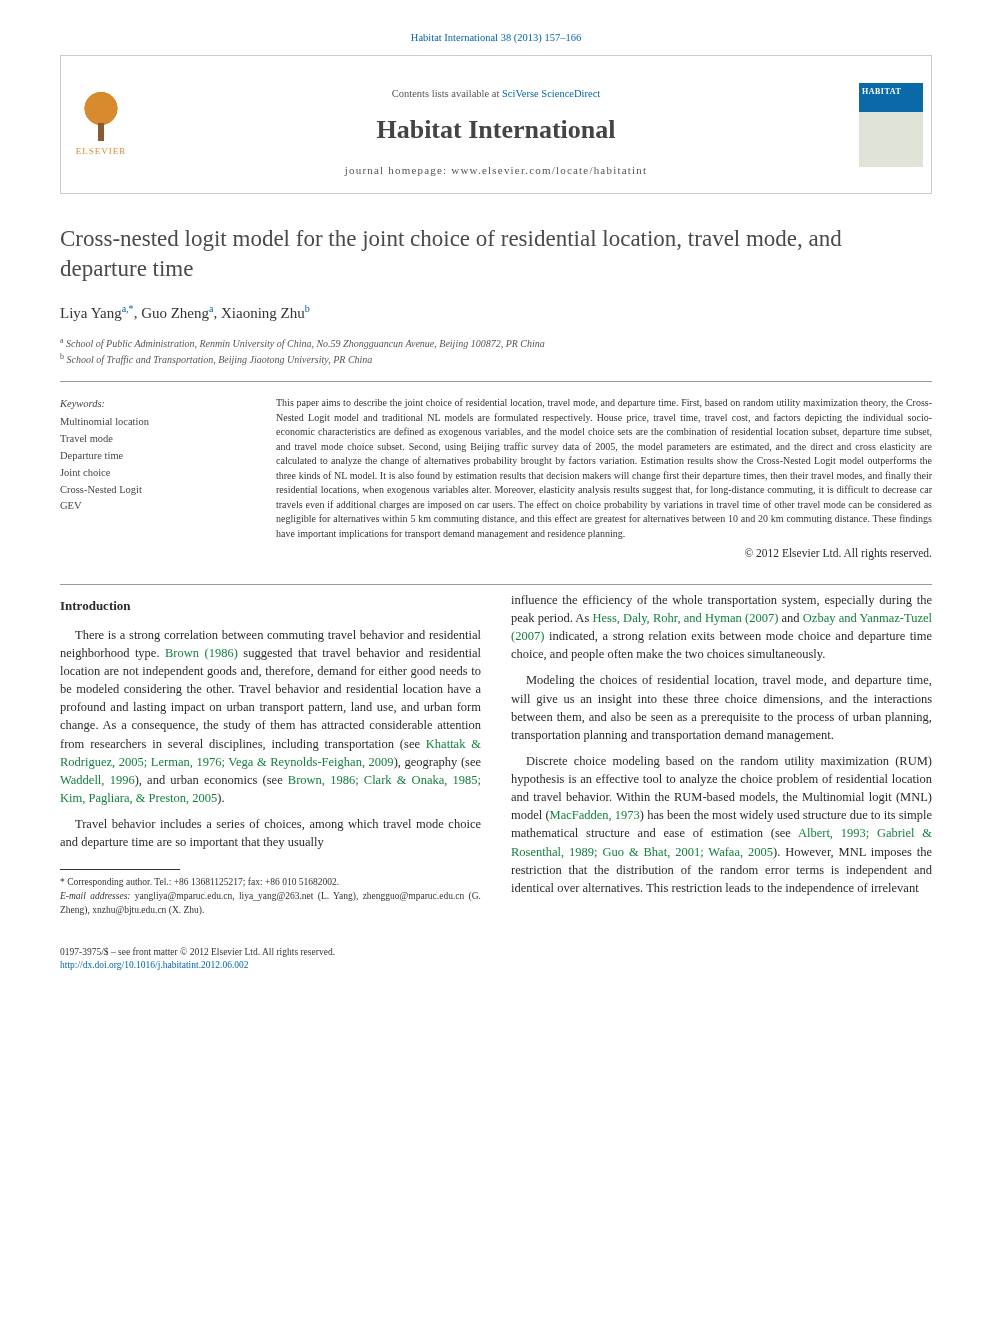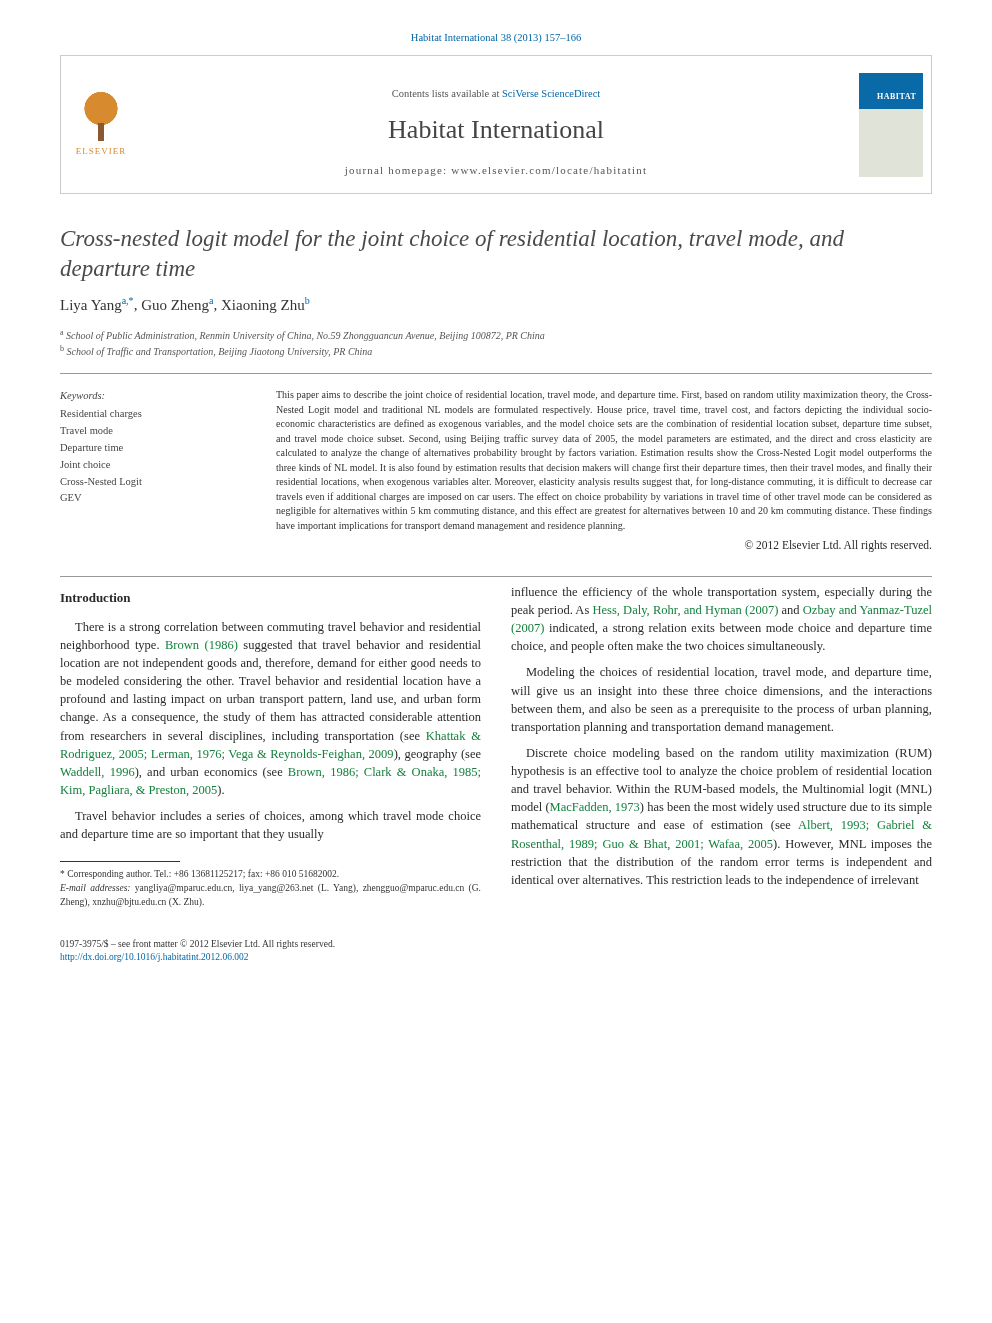--- a/index.html
+++ b/index.html
@@ -56,53 +56,52 @@
   }
   .header-center {
     flex: 1;
     text-align: center;
     padding: 10px 0 14px;
   }
   .contents-line { font-size: 10.5px; color: #555; margin-top: 20px; }
   .contents-line a { color: #0066a8; text-decoration: none; }
   .journal-name {
     font-size: 26px;
-    font-weight: normal;
+    font-weight: bold;
     color: #444;
     margin: 10px 0 14px;
     font-family: Georgia, serif;
   }
   .journal-homepage {
     font-size: 11px;
     color: #555;
     letter-spacing: 1.2px;
   }
   .journal-cover {
     width: 80px;
     padding: 8px;
     display: flex;
     align-items: center;
     justify-content: center;
   }
   .cover-img {
-    width: 64px; height: 104px;
+    width: 64px; height: 84px;
     background: linear-gradient(180deg, #0a6aa8 0%, #0a6aa8 35%, #e0e4d8 35%, #e0e4d8 100%);
     position: relative;
     font-size: 7px;
     color: #fff;
-    padding: 18px;
+    padding: 3px;
   }
   .cover-img .ctitle { font-weight: bold; font-size: 8px; letter-spacing: 0.5px; }
   .article-title {
     font-size: 23px;
     color: #4a4a4a;
     font-weight: normal;
     line-height: 1.3;
-    margin: 30px 0 10px;
-    font-style: italic;
+    margin: 30px 0 18px;
   }
   .authors { font-size: 15px; color: #333; margin-bottom: 10px; }
   .authors sup { font-size: 10px; color: #0066a8; }
   .affiliations {
     font-size: 10px;
     font-style: italic;
     color: #555;
     margin-bottom: 14px;
     line-height: 1.5;
   }
@@ -204,21 +203,21 @@
 <div class="affiliations">
   <div><sup>a</sup> <span>School of Public Administration, Renmin University of China, No.59 Zhongguancun Avenue, Beijing 100872, PR China</span></div>
   <div><sup>b</sup> <span>School of Traffic and Transportation, Beijing Jiaotong University, PR China</span></div>
 </div>
 
 <hr class="rule">
 
 <div class="abstract-row">
   <div class="keywords-col">
     <div class="kw-head">Keywords:</div>
-    <div class="kw">Residential charges</div>
+    <div class="kw">Multinomial location</div>
     <div class="kw">Travel mode</div>
     <div class="kw">Departure time</div>
     <div class="kw">Joint choice</div>
     <div class="kw">Cross-Nested Logit</div>
     <div class="kw">GEV</div>
   </div>
   <div class="abstract-col">
     <div class="abstract-text">This paper aims to describe the joint choice of residential location, travel mode, and departure time. First, based on random utility maximization theory, the Cross-Nested Logit model and traditional NL models are formulated respectively. House price, travel time, travel cost, and factors depicting the individual socio-economic characteristics are defined as exogenous variables, and the model choice sets are the combination of residential location subset, departure time subset, and travel mode choice subset. Second, using Beijing traffic survey data of 2005, the model parameters are estimated, and the direct and cross elasticity are calculated to analyze the change of alternatives probability brought by factors variation. Estimation results show the Cross-Nested Logit model outperforms the three kinds of NL model. It is also found by estimation results that decision makers will change first their departure times, then their travel modes, and finally their residential locations, when exogenous variables alter. Moreover, elasticity analysis results suggest that, for long-distance commuting, it is difficult to decrease car travels even if additional charges are imposed on car users. The effect on choice probability by variations in travel time of other travel mode can be considered as negligible for alternatives within 5 km commuting distance, and this effect are greatest for alternatives between 10 and 20 km commuting distance. These findings have important implications for transport demand management and residence planning.</div>
     <div class="copyright">© 2012 Elsevier Ltd. All rights reserved.</div>
   </div>

